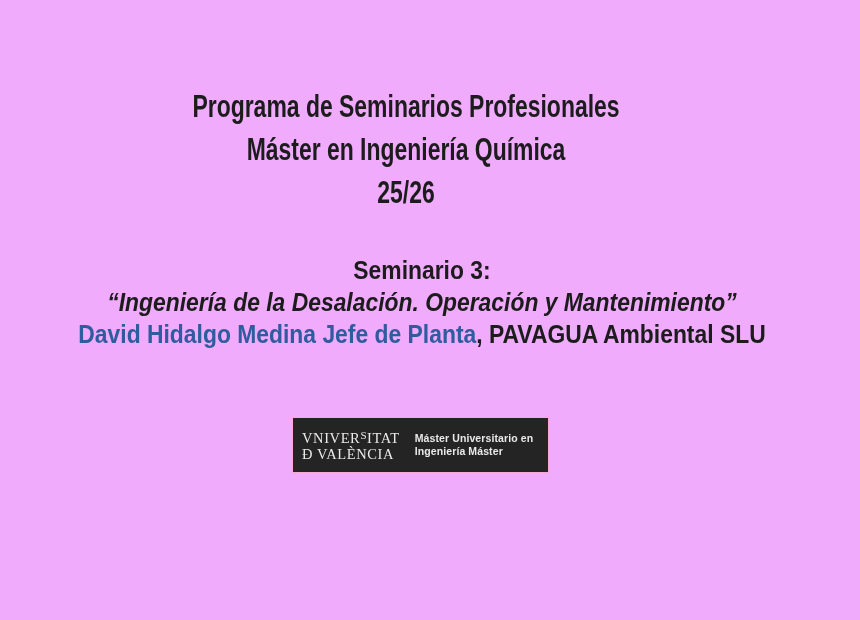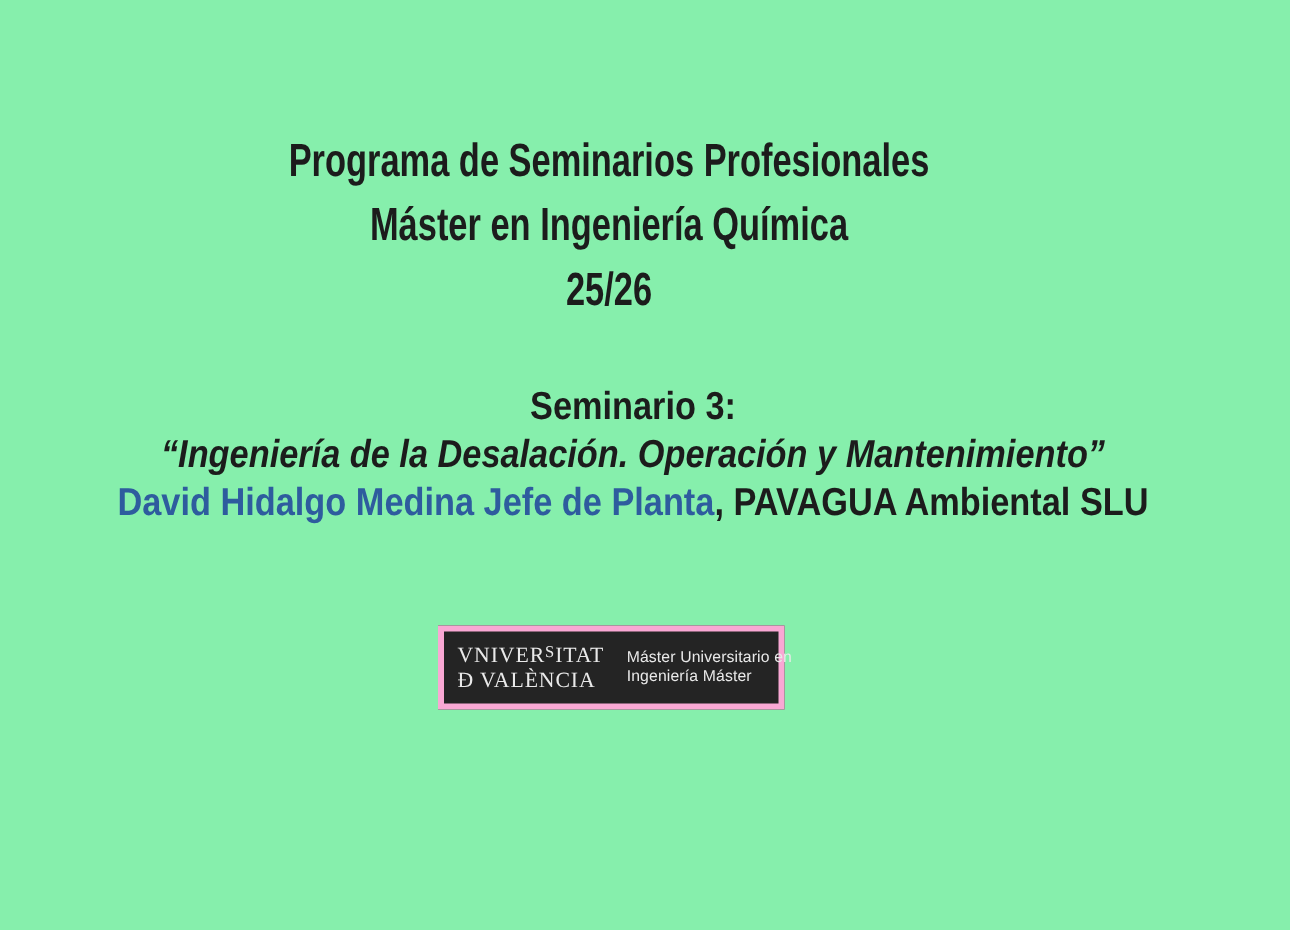--- a/index.html
+++ b/index.html
@@ -4,21 +4,21 @@
 <style>
   html, body {
     margin: 0;
     padding: 0;
     background: #ffffff;
   }
   .slide {
     position: relative;
     width: 860px;
     height: 620px;
-    background: #86efac;
+    background: #f0abfc;
     overflow: hidden;
     font-family: "Liberation Sans", sans-serif;
   }
 
   
   .title-block {
     position: absolute;
     top: 85px;
     left: 0;
     width: 812px;
@@ -50,24 +50,24 @@
   }
   .speaker-name {
     color: var(--speaker-blue, #2e5c9e);
   }
 
   
   .uv-logo {
     position: absolute;
     left: 292px;
     top: 417px;
-    width: 231px;
+    width: 257px;
     height: 56px;
     background: var(--logo-bg, #242424);
-    border: 4px solid #f9a8d4;
+    border: 1px solid #f9a8d4;
     box-sizing: border-box;
     display: flex;
     align-items: center;
     padding: 0 8px 0 9px;
     color: var(--logo-text, #e9e9e9);
   }
   .uv-logotype {
     font-family: "Liberation Serif", serif;
     font-size: 14.5px;
     line-height: 16.5px;
@@ -75,21 +75,21 @@
     white-space: nowrap;
   }
   .uv-logotype .raised-s {
     font-size: 11px;
     vertical-align: 3.5px;
   }
   .logo-program-name {
     margin-left: 15px;
     font-family: "Liberation Sans", sans-serif;
     font-size: 10.5px;
-    font-weight: normal;
+    font-weight: bold;
     line-height: 13.5px;
     letter-spacing: 0.1px;
     white-space: nowrap;
   }
 </style>
 </head>
 <body>
 
 <div class="slide">
 

